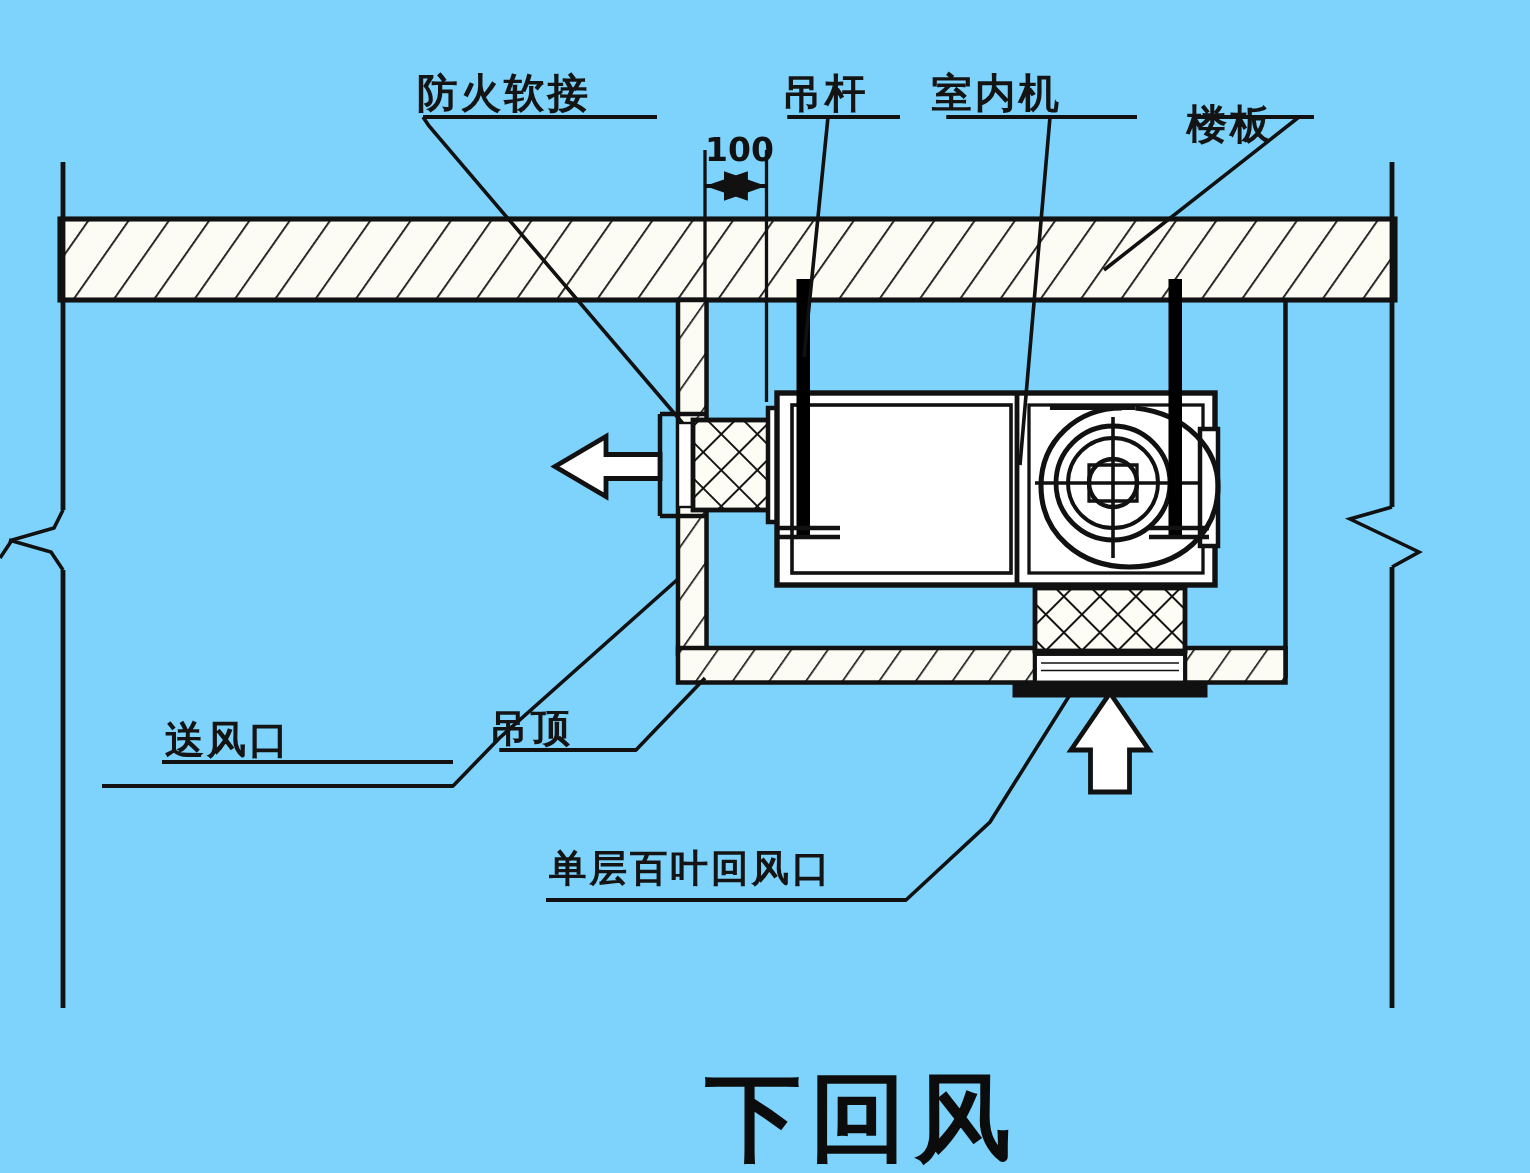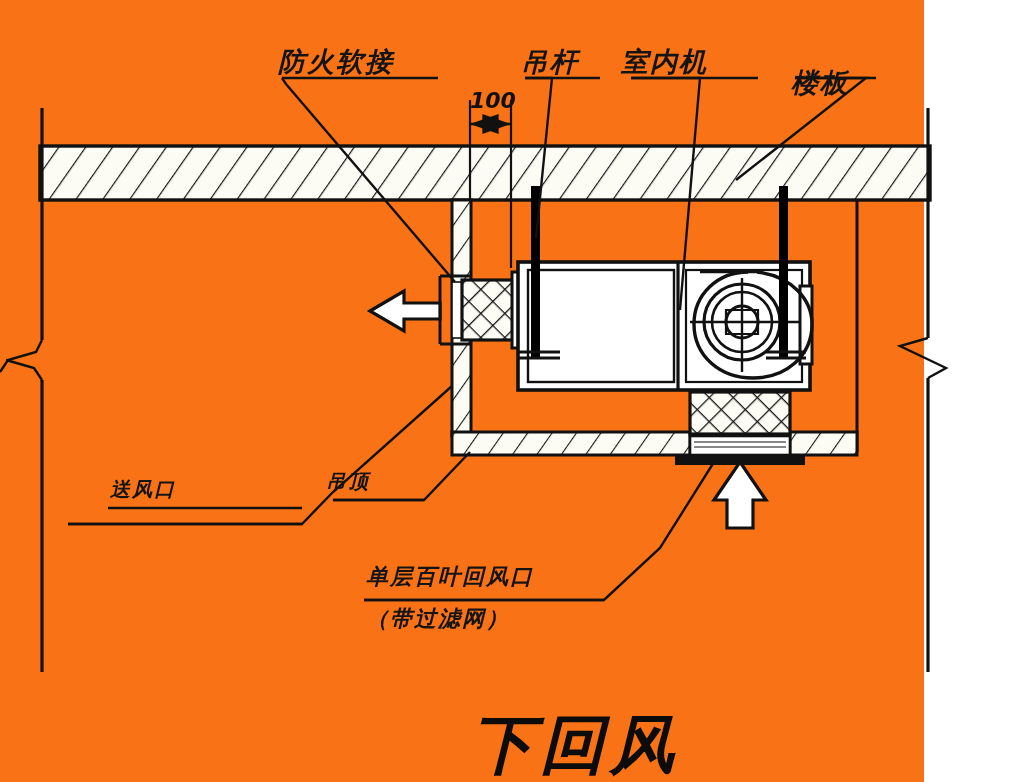--- a/index.html
+++ b/index.html
@@ -2,34 +2,34 @@
 <html><head>
 <meta charset="utf-8">
 <title>下回风 — 风机盘管安装示意图</title>
 <style>
   html,body{margin:0;padding:0;background:#ffffff;}
   body{
     width:1020px;height:782px;
     font-family:"DejaVu Sans","Liberation Sans",sans-serif;
     color:#111;overflow:hidden;position:relative;
   }
-  #stage{position:relative;width:924px;height:782px;background:#f97316;font-style:italic;}
+  #stage{position:relative;width:1020px;height:782px;background:#7dd3fc;}
   svg#dwg{position:absolute;left:0;top:0;width:1020px;height:782px;}
 
   .lbl{
     position:absolute;
     font-family:"DejaVu Sans","Liberation Sans",sans-serif;
     font-weight:600;
     color:#141414;
     white-space:nowrap;
     letter-spacing:2px;
   }
   .lbl-top{font-size:27px;}
-  .lbl-mid{font-size:20px;}
-  .lbl-bot{font-size:22px;}
+  .lbl-mid{font-size:26px;}
+  .lbl-bot{font-size:25px;}
   .dim-txt{
     position:absolute;font-size:22px;font-weight:600;color:#111;
     letter-spacing:0px;
   }
   .title{
     position:absolute;
     font-family:"DejaVu Serif","Liberation Serif",serif;
     font-size:64px;font-weight:700;color:#0c0c0c;
     letter-spacing:6px;white-space:nowrap;
   }
@@ -212,17 +212,16 @@
 
   <div class="dim-txt" style="left:470px;top:88px;text-align:center;">100</div>
 
   <div class="lbl lbl-mid" style="left:110px;top:476px;">送风口</div>
 
 
   <div class="lbl lbl-mid" style="left:326px;top:468px;">吊顶</div>
 
   <div class="lbl lbl-bot" style="left:366px;top:562px;">单层百叶回风口</div>
 
-  <div class="lbl lbl-bot" style="left:366px;top:604px;">（带过滤网）</div>
 
   <div class="title" style="left:470px;top:702px;">下回风</div>
 
 </div>
 
 </body></html>

